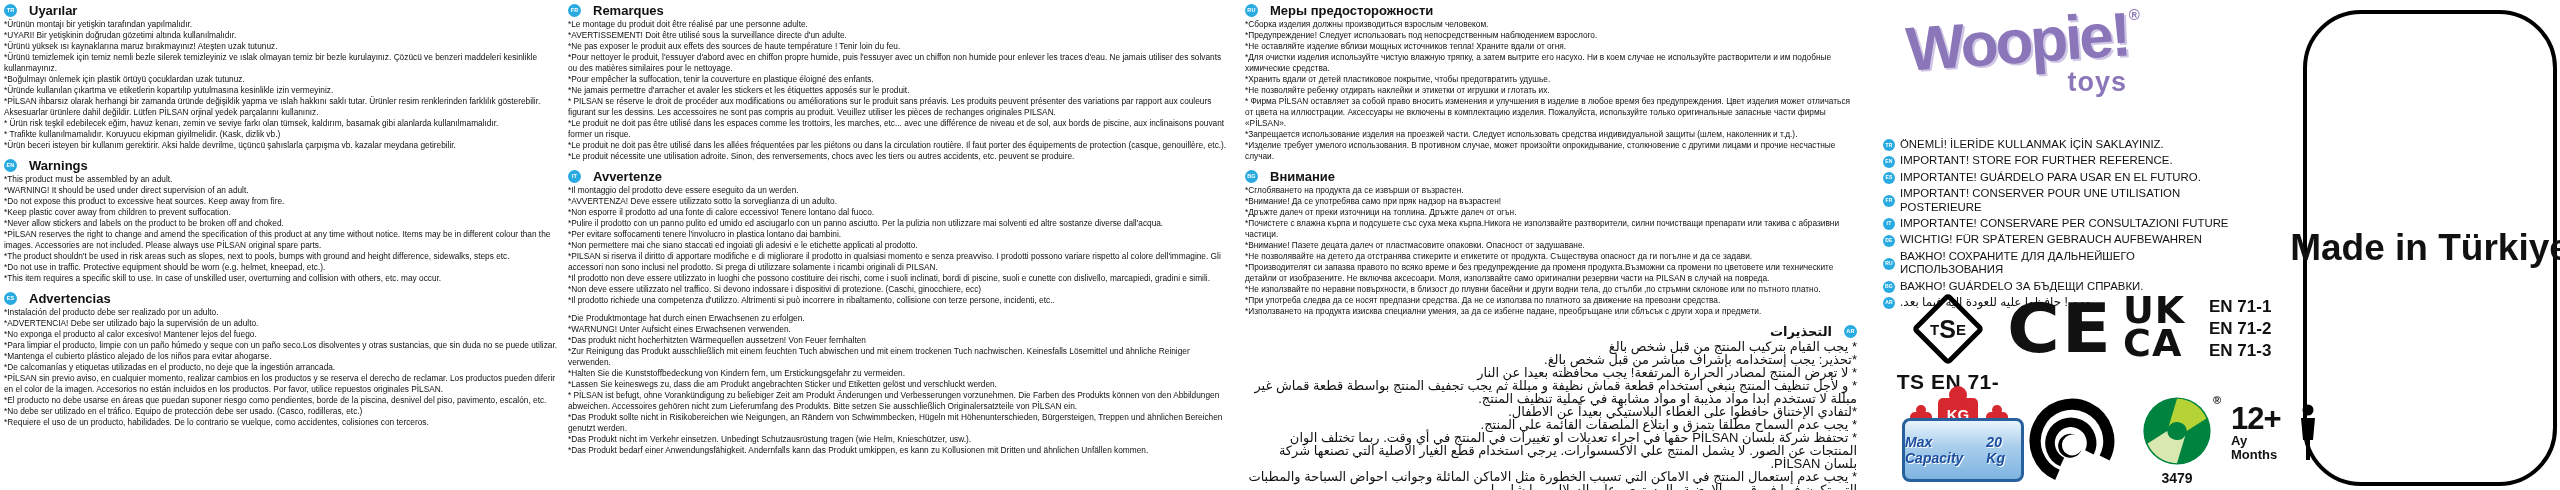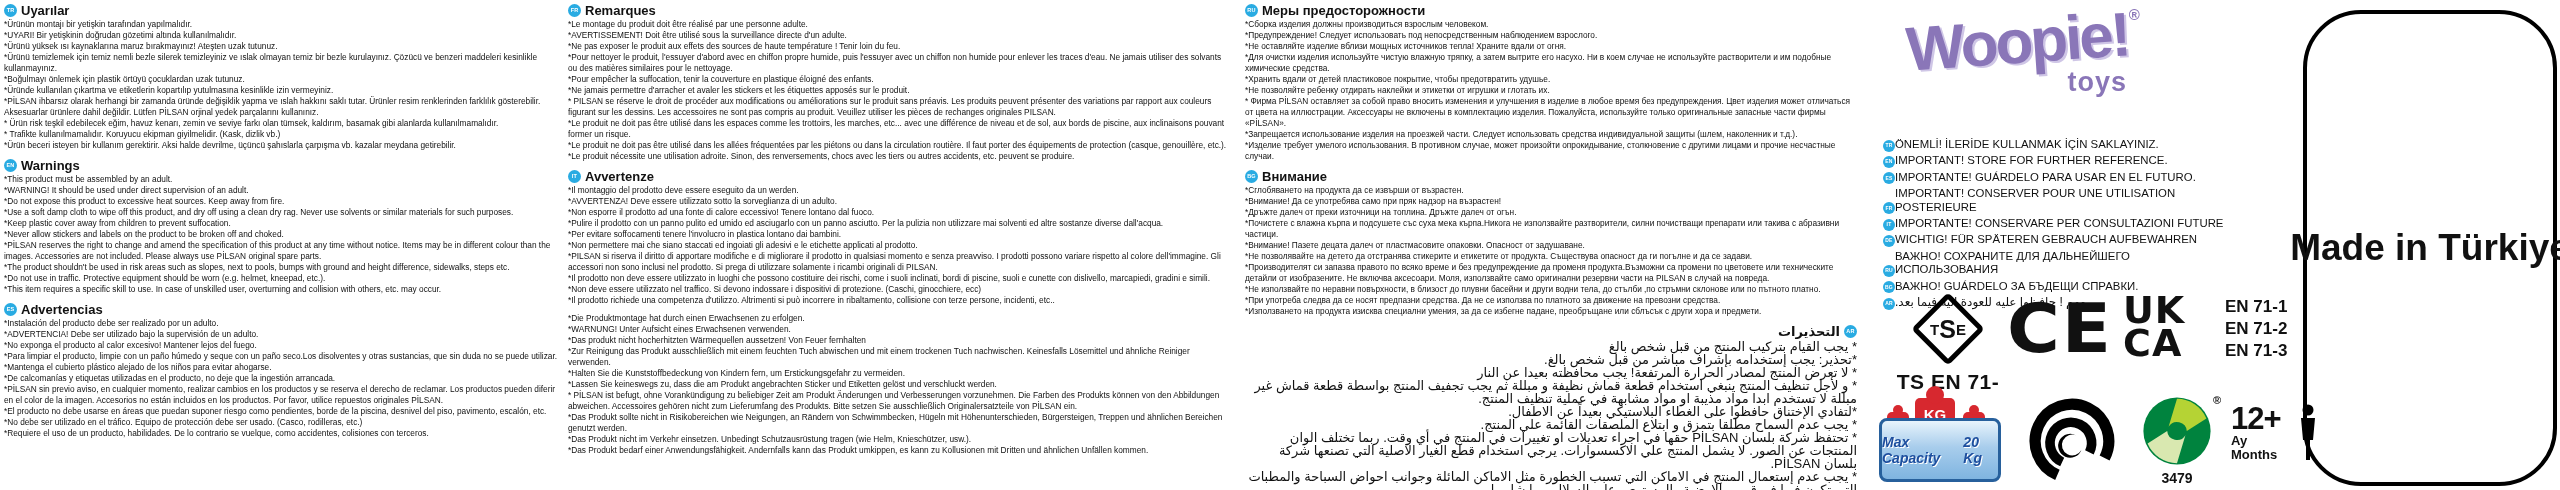--- a/index.html
+++ b/index.html
@@ -6,52 +6,52 @@
   body{
     width:2560px;height:490px;position:relative;background:#ffffff;overflow:hidden;
     font-family:"Liberation Sans","DejaVu Sans",sans-serif;color:#111;
   }
   
   .col{position:absolute;top:2px;}
   #col1{left:4px;width:556px;}
   #col2{left:568px;width:662px;}
   #col3{left:1245px;width:612px;}
   .block{margin-bottom:7px;}
-  .block-header{display:flex;align-items:center;gap:4px;font-weight:bold;font-size:13px;line-height:15px;margin:1px 0 1px;}
+  .block-header{display:flex;align-items:center;gap:12px;font-weight:bold;font-size:13px;line-height:15px;margin:1px 0 1px;}
   .flag{flex:0 0 auto;width:13px;height:13px;border-radius:50%;background:#29abe2;color:#fff;
         font-size:5.5px;font-weight:bold;display:flex;align-items:center;justify-content:center;letter-spacing:.2px;}
   .items .li{font-size:8.3px;line-height:11px;}
   .block.rtl .items{direction:rtl;text-align:right;}
   .block.rtl .block-header{flex-direction:row-reverse;}
   .block.rtl .items .li{font-size:13px;line-height:13px;}
   
   #brand{position:absolute;left:1875px;top:0;width:422px;height:490px;}
   .logo{position:absolute;left:18px;top:6px;width:260px;text-align:center;color:#8a76b8;}
   .logo .w{font-size:62px;font-weight:bold;letter-spacing:-3px;transform:rotate(-4deg);display:inline-block;
            text-shadow:2px 2px 0 #cfc6e6;}
   .logo .reg{font-size:15px;vertical-align:top;font-weight:bold;}
   .logo .t{font-size:27px;font-weight:bold;letter-spacing:1px;margin-top:-10px;text-align:right;padding-right:26px;}
   .notices{position:absolute;left:8px;top:138px;width:348px;}
-  .notice{display:flex;align-items:flex-end;font-size:11.4px;line-height:13.8px;margin-bottom:2.5px;}
+  .notice{display:flex;align-items:center;gap:5px;font-size:11.4px;line-height:13.8px;margin-bottom:2.5px;}
   .notice .flag{margin-top:1px;width:12px;height:12px;font-size:5px;}
   .notice.rtl{flex-direction:row-reverse;direction:rtl;text-align:right;font-size:12px;}
   
   .tse-wrap{position:absolute;left:18px;top:292px;width:110px;text-align:center;}
   .tse-diamond{position:relative;width:74px;height:74px;margin:0 auto;}
   .tse-diamond::before{content:"";position:absolute;inset:11px;border:5px solid #000;transform:rotate(45deg);border-radius:5px;}
   .tse-text{position:absolute;inset:0;display:flex;align-items:center;justify-content:center;font-weight:bold;}
   .tse-text .s1{font-size:15px;}.tse-text .s2{font-size:25px;}.tse-text .s3{font-size:15px;}
   .ts-en{font-size:21px;font-weight:bold;margin-top:4px;letter-spacing:.5px;}
   .ce{position:absolute;left:132px;top:292px;font-size:72px;font-weight:bold;letter-spacing:2px;line-height:72px;
       font-family:"DejaVu Sans",sans-serif;transform:scaleY(.95);}
   .ukca{position:absolute;left:248px;top:294px;font-size:38px;line-height:33px;font-weight:bold;letter-spacing:1px;
         font-family:"DejaVu Sans",sans-serif;}
-  .enlist{position:absolute;left:334px;top:296px;font-size:17px;font-weight:bold;line-height:22px;white-space:nowrap;margin-left:16px;}
-  
-  .capacity{position:absolute;left:4px;top:396px;width:108px;height:86px;}
+  .enlist{position:absolute;left:334px;top:296px;font-size:17px;font-weight:bold;line-height:22px;white-space:nowrap;}
+  
+  .capacity{position:absolute;left:27px;top:396px;width:108px;height:86px;}
   .cap-panel{position:absolute;left:0;bottom:0;width:116px;height:58px;border:3px solid #27609c;border-radius:8px;
              background:linear-gradient(180deg,#e8f4fc 0%,#a8cdec 45%,#7fb4e0 100%);
              display:flex;flex-direction:row;align-items:center;justify-content:center;}
   .cap-text{font-style:italic;font-weight:bold;color:#1d4e9e;font-size:14px;line-height:16px;text-shadow:1px 1px 0 #fff;}
   .weight{position:absolute;background:#d7282f;border-radius:5px;color:#fff;font-weight:bold;text-align:center;}
   .weight::before{content:"";position:absolute;left:50%;transform:translateX(-50%);background:#d7282f;border-radius:50%;}
   .weight.big{left:36px;top:2px;width:40px;height:34px;font-size:15px;line-height:34px;}
   .weight.big::before{top:-12px;width:18px;height:18px;}
   .weight.small-l{left:8px;top:16px;width:22px;height:20px;font-size:8px;line-height:20px;}
   .weight.small-l::before{top:-7px;width:10px;height:10px;}
@@ -95,21 +95,20 @@
   </div>
   <div class="block">
     <div class="block-header">
       <span class="flag">EN</span>
       <span>Warnings</span>
     </div>
     <div class="items">
         <div class="li">*This product must be assembled by an adult.</div>
         <div class="li">*WARNING! It should be used under direct supervision of an adult.</div>
         <div class="li">*Do not expose this product to excessive heat sources. Keep away from fire.</div>
-        <div class="li">*Use a soft damp cloth to wipe off this product, and dry off using a clean dry rag. Never use solvents or similar materials for such purposes.</div>
         <div class="li">*Keep plastic cover away from children to prevent suffocation.</div>
         <div class="li">*Never allow stickers and labels on the product to be broken off and choked.</div>
         <div class="li">*PİLSAN reserves the right to change and amend the specification of this product at any time without notice. Items may be in different colour than the images. Accessories are not included. Please always use PİLSAN original spare parts.</div>
         <div class="li">*The product shouldn't be used in risk areas such as slopes, next to pools, bumps with ground and height difference, sidewalks, steps etc.</div>
         <div class="li">*Do not use in traffic. Protective equipment should be worn (e.g. helmet, kneepad, etc.).</div>
         <div class="li">*This item requires a specific skill to use. In case of unskilled user, overturning and collision with others, etc. may occur.</div>
       </div>
   </div>
   <div class="block">
     <div class="block-header">

